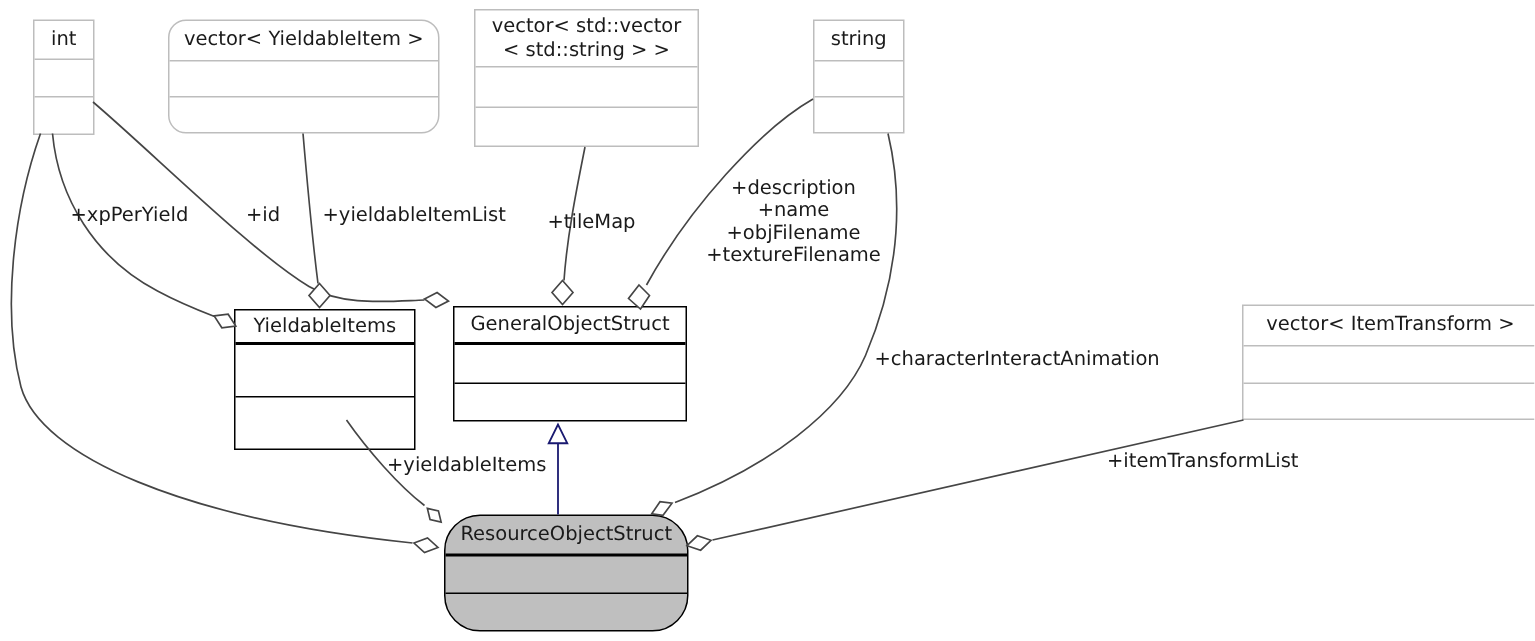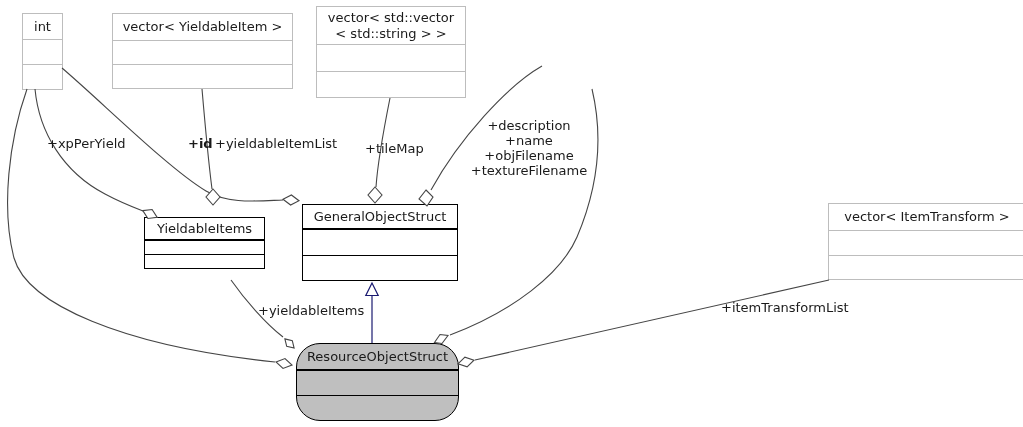--- a/index.html
+++ b/index.html
@@ -15,27 +15,27 @@
         line-height:16px; padding:0 2px;}
   .node .row{flex:1; border-bottom:1px solid #bdbdbd;}
   .node .row:last-child{border-bottom:none;}
   .node.cls{border:1px solid #000;}
   .node.cls .title{border-bottom:2px solid #000;}
   .node.cls .row{border-bottom:1px solid #000;}
   .node.cls .row:last-child{border-bottom:none;}
   .node.main{background:#bfbfbf;}
   #n-int{left:22px; top:13px; width:41px; height:77px;}
   #n-int .title{height:25px;}
-  #n-vyi{left:112px; top:13px; width:181px; height:76px;}
+  #n-vyi{left:112px; top:13px; width:181px; height:76px;border-radius:12px;}
   #n-vyi .title{height:26px;}
   #n-vvs{left:316px; top:6px; width:150px; height:92px;}
   #n-vvs .title{height:37px;}
   #n-str{left:542px; top:13px; width:61px; height:76px;}
   #n-str .title{height:26px;}
-  #n-yis{left:144px; top:206px; width:121px; height:52px;margin-top:11px;}
+  #n-yis{left:156px; top:206px; width:121px; height:94px;}
   #n-yis .title{height:21px;}
   #n-gos{left:302px; top:204px; width:156px; height:77px;}
   #n-gos .title{height:23px;}
   #n-vit{left:828px; top:203px; width:198px; height:77px;}
   #n-vit .title{height:26px;}
   #n-ros{left:296px; top:343px; width:163px; height:78px;border-radius:24px;}
   #n-ros .title{height:25px;}
   svg.edges{position:absolute; left:0; top:0; pointer-events:none;}
   .elabel{position:absolute; white-space:pre-line; line-height:15px;}
   .elabel.center{text-align:center;}
@@ -57,20 +57,25 @@
     <div class="row"></div>
   </div>
 
   <div class="node" id="n-vvs">
     <div class="title">vector&lt; std::vector
 &lt; std::string &gt; &gt;</div>
     <div class="row"></div>
     <div class="row"></div>
   </div>
 
+  <div class="node" id="n-str">
+    <div class="title">string</div>
+    <div class="row"></div>
+    <div class="row"></div>
+  </div>
 
   <div class="node cls" id="n-yis">
     <div class="title">YieldableItems</div>
     <div class="row"></div>
     <div class="row"></div>
   </div>
 
   <div class="node cls" id="n-gos">
     <div class="title">GeneralObjectStruct</div>
     <div class="row"></div>
@@ -114,23 +119,24 @@
       <polygon points="458,363.8 464.9,357.2 474,360.2 467.1,366.8"></polygon>
     </g>
 
     <g stroke="#191970" stroke-width="1.2">
       <line x1="372" y1="343" x2="372" y2="295"></line>
       <polygon points="372,283 365.8,295.5 378.2,295.5" fill="#ffffff"></polygon>
     </g>
   </svg>
 
   <div class="elabel" style="left:47px; top:136px;">+xpPerYield</div>
-  <div class="elabel" style="left:188px; top:136px;font-weight:bold;">+id</div>
+  <div class="elabel" style="left:164px; top:136px;">+id</div>
   <div class="elabel" style="left:215px; top:136px;">+yieldableItemList</div>
   <div class="elabel" style="left:365px; top:141px;">+tileMap</div>
   <div class="elabel center" style="left:449px; top:118px; width:160px;">+description
 +name
 +objFilename
 +textureFilename</div>
+  <div class="elabel" style="left:583px; top:232px;">+characterInteractAnimation</div>
   <div class="elabel" style="left:258px; top:303px;">+yieldableItems</div>
-  <div class="elabel" style="left:721px; top:300px;">+itemTransformList</div>
+  <div class="elabel" style="left:738px; top:300px;">+itemTransformList</div>
 
 </div>
 
 </body></html>

